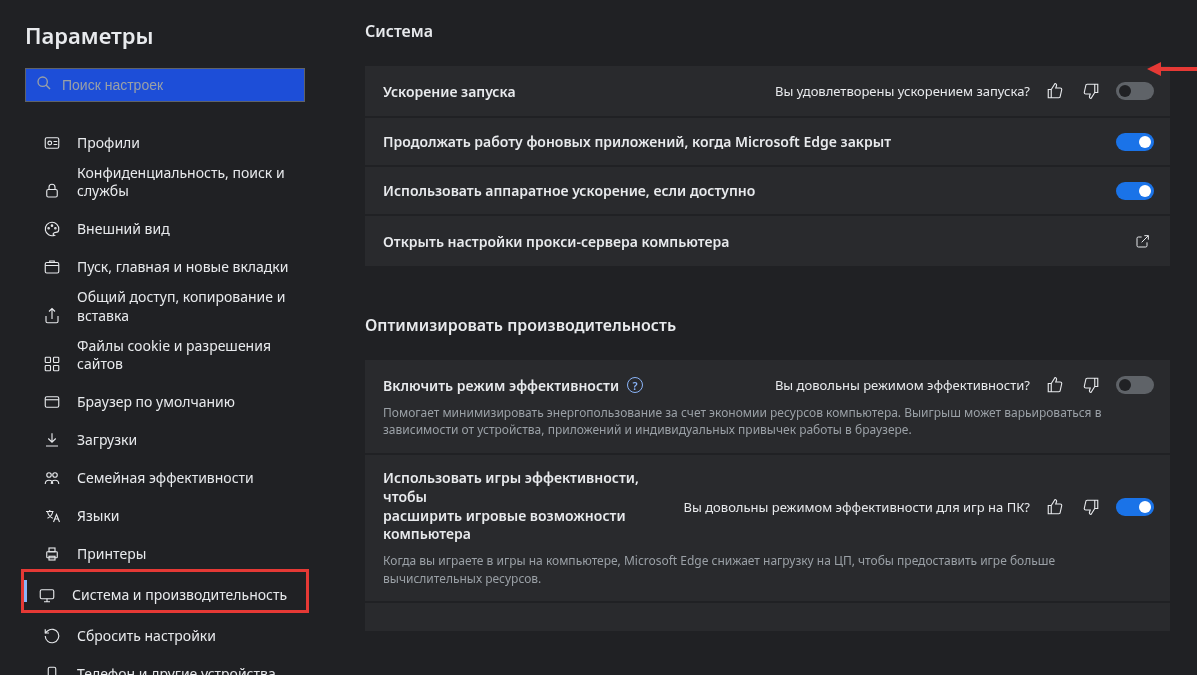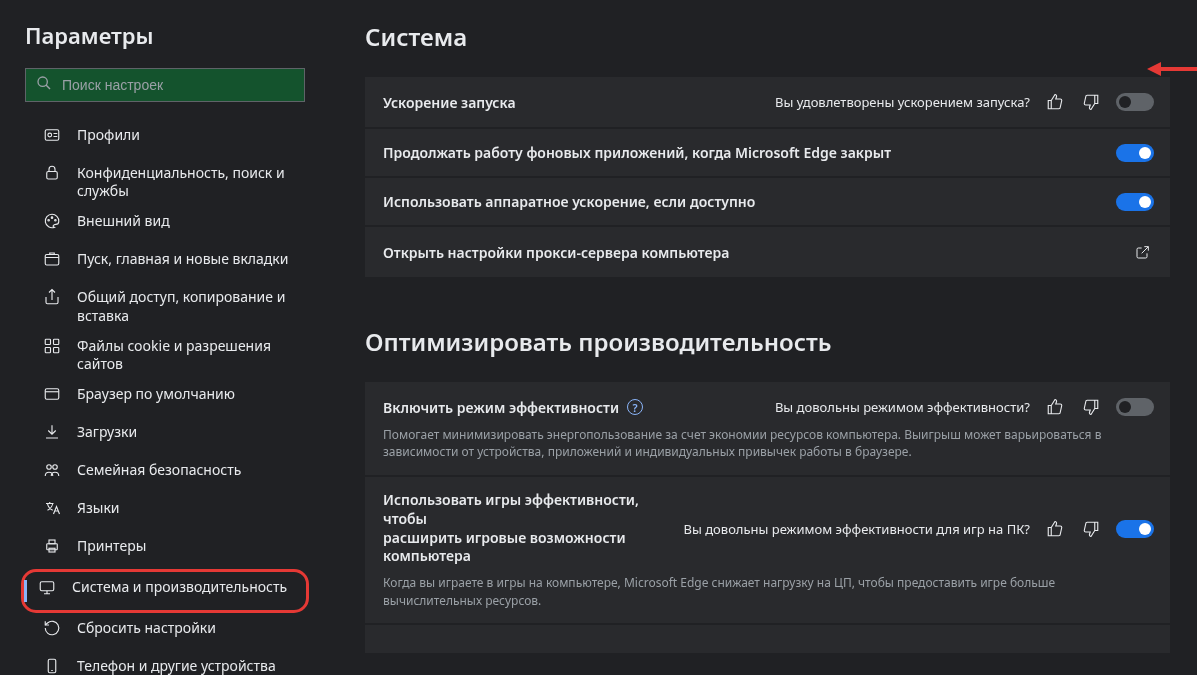--- a/index.html
+++ b/index.html
@@ -23,40 +23,40 @@
   }
   .sidebar-title {
     font-size: 22px;
     font-weight: 600;
     margin-bottom: 18px;
   }
   .search-box {
     display: flex;
     align-items: center;
     border: 1px solid #5f6368;
-    background: #14532d;
+    background: #1d4ed8;
     height: 34px;
     padding: 0 10px;
     margin-bottom: 18px;
   }
   .search-box svg { flex-shrink: 0; }
   .search-box input {
     background: transparent;
     border: none;
     outline: none;
     color: #e8eaed;
     font-size: 14px;
     margin-left: 10px;
     width: 100%;
   }
   .search-box input::placeholder { color: #9aa0a6; }
   .nav-list { list-style: none; }
   .nav-item {
     display: flex;
-    align-items: flex-start;
+    align-items: flex-end;
     min-height: 38px;
     padding: 6px 10px 6px 18px;
     border-radius: 4px;
     cursor: pointer;
     position: relative;
   }
   .nav-item.active {
     background: transparent;
   }
   .nav-item.active::before {
@@ -74,33 +74,33 @@
     flex-shrink: 0;
     margin-right: 16px;
     display: flex;
     align-items: center;
     justify-content: center;
     color: #e8eaed;
   }
   .nav-label { line-height: 1.3; }
   .highlight-box {
     border: 3px solid #e53935;
-    border-radius: 15px;
+    border-radius: 0;
     margin: 0 -4px;
   }
   .highlight-box .nav-item { padding-left: 14px; }
 
   .main {
     flex: 1;
     padding: 20px 0 0 35px;
     overflow-y: hidden;
     position: relative;
   }
   .section-title {
-    font-size: 24px;
+    font-size: 16px;
     font-weight: 600;
     margin-bottom: 24px;
   }
   .section-title.second { margin-top: 48px; }
   .card-group { display: flex; flex-direction: column; gap: 2px; width: 805px; }
   .card {
     background: #292a2d;
     padding: 14px 16px 14px 18px;
   }
   .card-row {
@@ -286,21 +286,21 @@
         <span class="nav-label">Загрузки</span>
       </li>
       <li class="nav-item">
         <span class="nav-icon">
             <svg width="18" height="18" viewBox="0 0 24 24" fill="none" stroke="currentColor" stroke-width="1.5">
               <circle cx="8" cy="8" r="3"></circle>
               <circle cx="16" cy="8" r="3"></circle>
               <path d="M3 20c0-3 2-5 5-5s5 2 5 5M11 20c0-3 2-5 5-5s5 2 5 5"></path>
             </svg>
           </span>
-        <span class="nav-label">Семейная безопасность</span>
+        <span class="nav-label">Семейная эффективности</span>
       </li>
       <li class="nav-item">
         <span class="nav-icon">
             <svg width="18" height="18" viewBox="0 0 24 24" fill="none" stroke="currentColor" stroke-width="1.5">
               <path d="M4 6h10M9 4v2M6 6s1 6 7 9M13 6s-1 6-7 9M14 20l4-10 4 10M15.5 16h5"></path>
             </svg>
           </span>
         <span class="nav-label">Языки</span>
       </li>
       <li class="nav-item">

